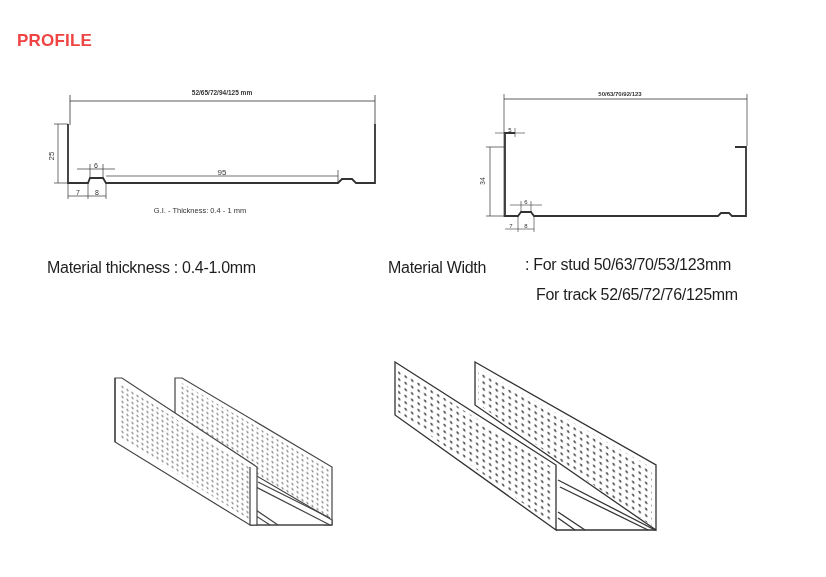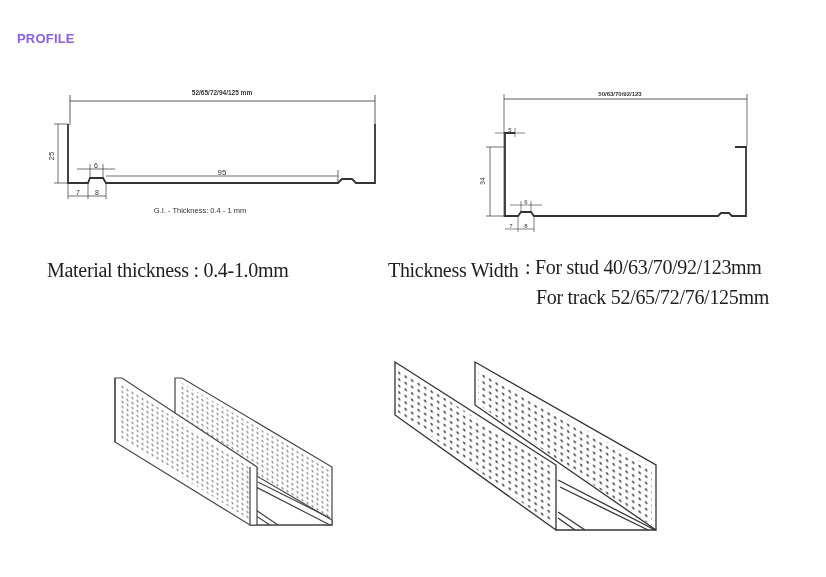--- a/index.html
+++ b/index.html
@@ -12,30 +12,30 @@
       height: 577px;
       position: relative;
       overflow: hidden;
       font-family: "Liberation Sans", "DejaVu Sans", sans-serif;
       color: #1a1a1a;
     }
     .abs { position: absolute; }
     .title {
       left: 17px;
       top: 31px;
-      font-size: 13px;
+      font-size: 17px;
       font-weight: bold;
-      color: #8b5cf6;
+      color: #ef4444;
       letter-spacing: 0.2px;
     }
     .spec {
-      font-size: 20px;
+      font-size: 16px;
       color: #1e1e1e;
       white-space: nowrap;
-      font-family: Liberation Serif, serif;
+      font-family: Liberation Sans, sans-serif;
       letter-spacing: -0.3px;
       text-align: center;
     }
     svg text {
       font-family: "Liberation Sans", sans-serif;
     }
   </style>
 </head>
 <body>
 
@@ -101,22 +101,22 @@
   </g>
   <text x="150" y="16" font-size="6" font-weight="bold" text-anchor="middle" fill="#333">50/63/70/92/123</text>
   <text x="40" y="52" font-size="6" fill="#333" text-anchor="middle">5</text>
   <text x="15" y="101" font-size="6.5" fill="#333" text-anchor="middle" transform="rotate(-90 15 101)">34</text>
   <text x="56" y="124" font-size="6" fill="#333" text-anchor="middle">6</text>
   <text x="41" y="148" font-size="6" fill="#333" text-anchor="middle">7</text>
   <text x="56" y="148" font-size="6" fill="#333" text-anchor="middle">8</text>
 </svg>
 
 <div class="abs spec" style="left:47px; top:259px;">Material thickness : 0.4-1.0mm</div>
-<div class="abs spec" style="left:388px; top:259px;">Thickness Width</div>
-<div class="abs spec" style="left:525px; top:256px;">: For stud 40/63/70/92/123mm</div>
+<div class="abs spec" style="left:388px; top:259px;">Material Width</div>
+<div class="abs spec" style="left:525px; top:256px;">: For stud 50/63/70/53/123mm</div>
 <div class="abs spec" style="left:536px; top:286px;">For track 52/65/72/76/125mm</div>
 
 <svg class="abs" style="left:90px; top:360px;" width="270" height="200" viewBox="0 0 270 200">
   <defs>
     <pattern id="dotsL" width="5" height="5" patternUnits="userSpaceOnUse" patternTransform="skewY(31)">
       <circle cx="2.5" cy="2.5" r="1.1" fill="#777"></circle>
     </pattern>
   </defs>
   <g stroke="#444" stroke-width="1.2" fill="#fff">
 

